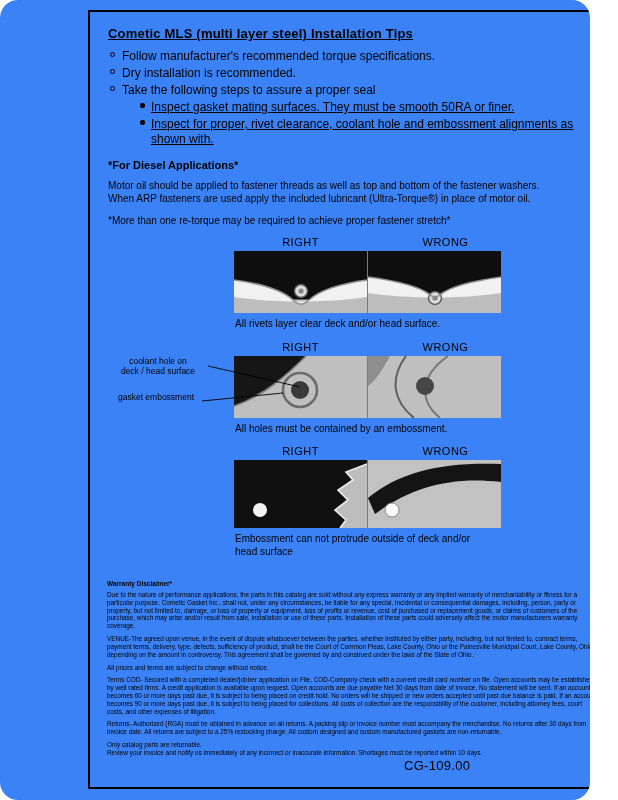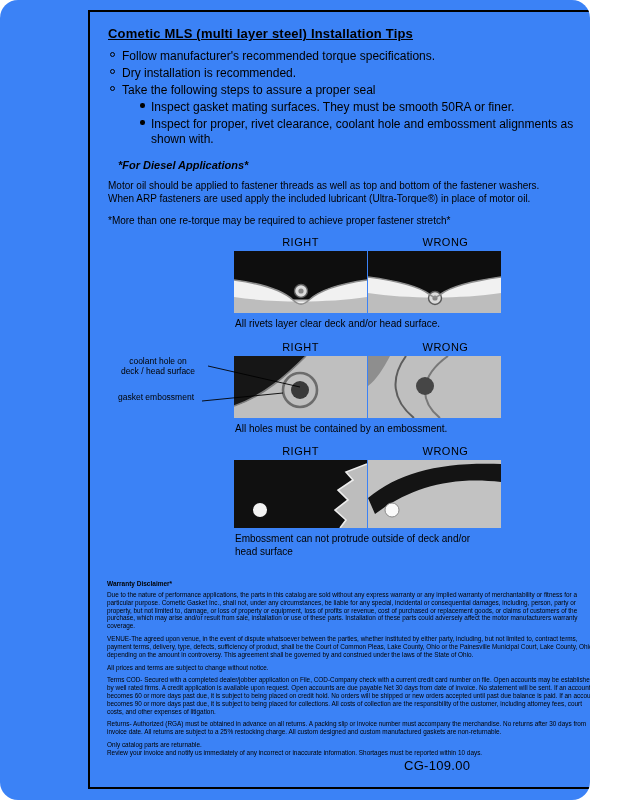--- a/index.html
+++ b/index.html
@@ -15,23 +15,23 @@
     border:2px solid #000; padding:10px 10px 0 16px; overflow:hidden;
   }
   .title {
     font-size:13px; font-weight:bold; text-decoration:underline;
     margin:4px 0 8px 2px; letter-spacing:0.2px;
   }
   .tips { list-style:none; font-size:12px; line-height:1.25; margin-left:4px; }
   .tips li { position:relative; padding-left:12px; margin-bottom:2px; }
   .marker-o { position:absolute; left:0; top:2.5px; width:5px; height:5px; border:1px solid #000; border-radius:50%; }
   .marker-dot { position:absolute; left:0; top:3px; width:4.5px; height:4.5px; background:#000; border-radius:50%; }
-  .sub-list { list-style:none; margin:2px 0 0 18px; }
+  .sub-list { list-style:none; margin:2px 0 0 18px;text-decoration:underline; }
   .sub-list li { position:relative; padding-left:11px; margin-bottom:2px; }
-  .diesel-heading { font-size:11px; font-weight:bold; margin:12px 0 8px 12px;font-style:italic; }
+  .diesel-heading { font-size:11px; font-weight:bold; margin:12px 0 8px 2px; }
   .para { font-size:10px; line-height:1.3; max-width:445px; margin:0 0 10px 2px; }
   .note { font-size:10px; margin:2px 0 10px 2px; }
 
   .diagram-block { width:278px; margin:10px 0 0 128px; }
   .diagram-row { margin-bottom:8px; }
   .dg-labels { display:flex; margin-bottom:3px; }
   .dg-labels div { width:133px; text-align:center; font-size:11px; letter-spacing:0.5px; }
   .dg-labels div:first-child { margin-right:12px; }
   .dg-panels { display:flex; gap:1px; position:relative; }
   .panel { width:133px; height:62px; display:block; }

